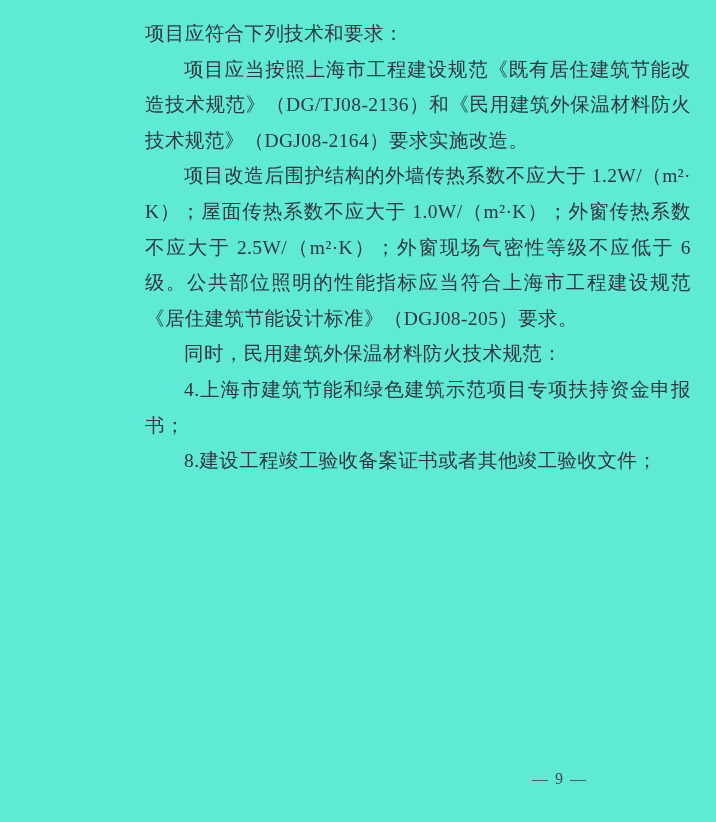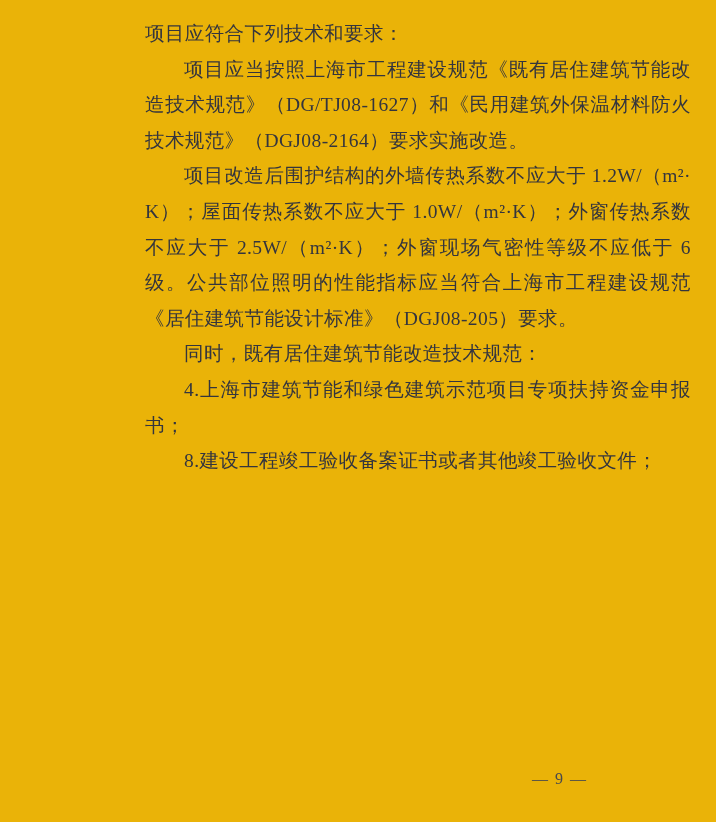--- a/index.html
+++ b/index.html
@@ -10,21 +10,21 @@
     width: 716px;
     height: 822px;
     position: relative;
     overflow: hidden;
     background: #ffffff;
     font-family: "Liberation Serif", "DejaVu Serif", serif;
   }
   .sheet {
     position: absolute;
     inset: 0;
-    background: #eab308;
+    background: #5eead4;
     color: #34353e;
   }
   .content {
     position: absolute;
     left: 145px;
     top: 16px;
     width: 546px;
     text-align: justify;
     text-justify: inter-character;
   }
@@ -48,20 +48,20 @@
     letter-spacing: 1.5px;
     white-space: nowrap;
   }
 </style>
 </head>
 <body>
 
 <main class="sheet">
   <section class="content">
       <p class="para">项目应符合下列技术和要求：</p>
-      <p class="para indent">项目应当按照上海市工程建设规范《既有居住建筑节能改造技术规范》（DG/TJ08-1627）和《民用建筑外保温材料防火技术规范》（DGJ08-2164）要求实施改造。</p>
+      <p class="para indent">项目应当按照上海市工程建设规范《既有居住建筑节能改造技术规范》（DG/TJ08-2136）和《民用建筑外保温材料防火技术规范》（DGJ08-2164）要求实施改造。</p>
       <p class="para indent">项目改造后围护结构的外墙传热系数不应大于 1.2W/（m²·K）；屋面传热系数不应大于 1.0W/（m²·K）；外窗传热系数不应大于 2.5W/（m²·K）；外窗现场气密性等级不应低于 6 级。公共部位照明的性能指标应当符合上海市工程建设规范《居住建筑节能设计标准》（DGJ08-205）要求。</p>
-      <p class="para indent">同时，既有居住建筑节能改造技术规范：</p>
+      <p class="para indent">同时，民用建筑外保温材料防火技术规范：</p>
       <p class="para indent">4.上海市建筑节能和绿色建筑示范项目专项扶持资金申报书；</p>
       <p class="para indent">8.建设工程竣工验收备案证书或者其他竣工验收文件；</p>
     </section>
   <div class="page-footer">— 9 —</div>
 </main>
 
 </body></html>

